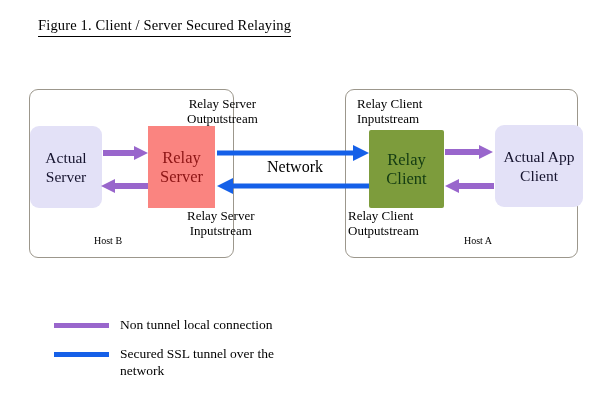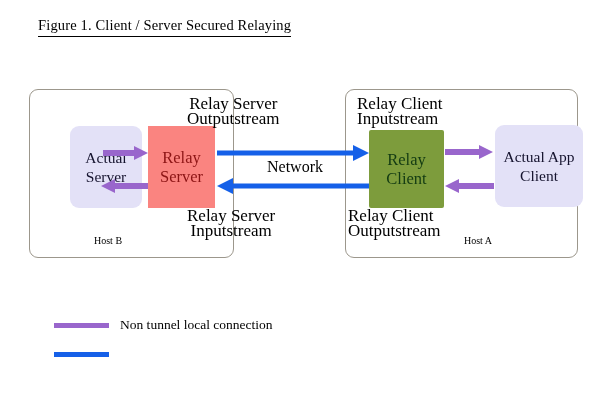--- a/index.html
+++ b/index.html
@@ -66,42 +66,42 @@
     justify-content: center;
     text-align: center;
     line-height: 19px;
   }
   .node-lavender {
     background: #e3e1f7;
     border-radius: 9px;
     color: #15132e;
     font-size: 15.5px;
   }
-  #actual-server-box  { left: 18px;  top: 126px; width: 72px;  height: 82px; margin-left: 40px; }
+  #actual-server-box  { left: 18px;  top: 126px; width: 72px;  height: 82px; }
   #actual-app-box     { left: 483px; top: 125px; width: 88px;  height: 82px; justify-content: center; }
 
   #relay-server-box {
     left: 136px; top: 126px; width: 67px; height: 82px;
     background: #fa8480;
     color: #8c1414;
     font-size: 16.5px;
     border-radius: 0;
   }
   #relay-client-box {
     left: 357px; top: 130px; width: 75px; height: 78px;
     background: #7d9c3c;
     color: #123a12;
     font-size: 16.5px;
     border-radius: 2px;
   }
 
   
   .stream-label {
     position: absolute;
-    font-size: 17px;
+    font-size: 13px;
     line-height: 14.5px;
     white-space: nowrap;
     color: #000;
   }
   #rs-out-label { left: 175px; top: 97px;  text-align: center; }
   #rs-in-label  { left: 175px; top: 209px; text-align: center; }
   #rc-in-label  { left: 345px; top: 97px;  text-align: left; }
   #rc-out-label { left: 336px; top: 209px; text-align: left; }
 
   #network-label {
@@ -211,14 +211,17 @@
     <g>
       <line x1="482" y1="186" x2="444" y2="186" stroke="#9966cc" stroke-width="6"></line>
       <polygon points="433,186 447,179 447,193" fill="#9966cc"></polygon>
     </g>
   </svg>
 
   <div id="legend-swatch-purple" class="legend-swatch" style="background: rgb(153, 102, 204);"></div>
   <div id="legend-text-purple" class="legend-text">Non tunnel local connection</div>
 
   <div id="legend-swatch-blue" class="legend-swatch" style="background: rgb(21, 96, 232);"></div>
+  <div id="legend-text-blue" class="legend-text">
+    <span>Secured SSL tunnel over the</span><br><span>network</span>
+  </div>
 
 </div>
 
 </body></html>

